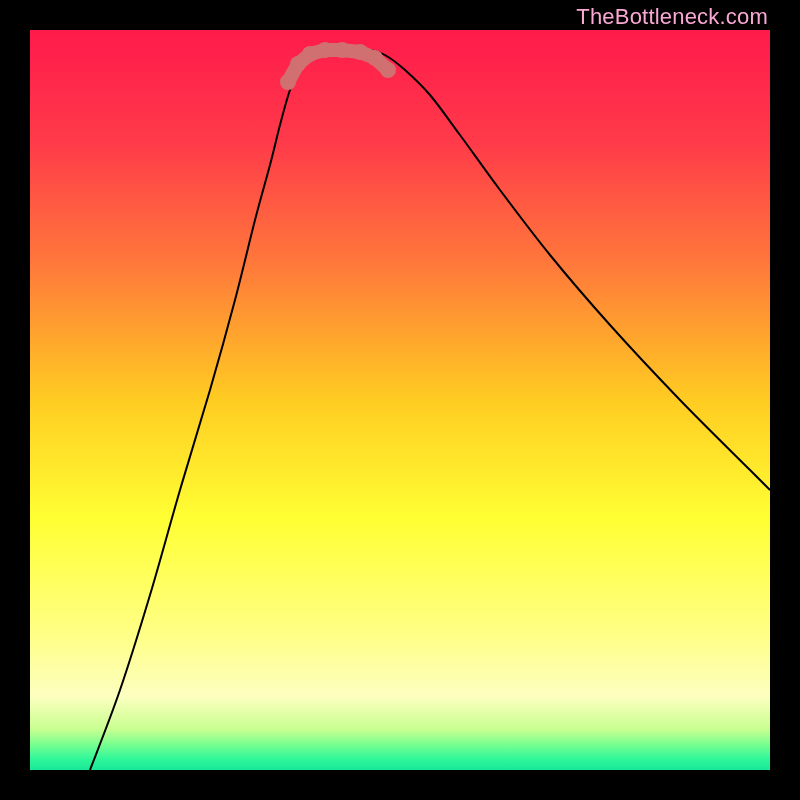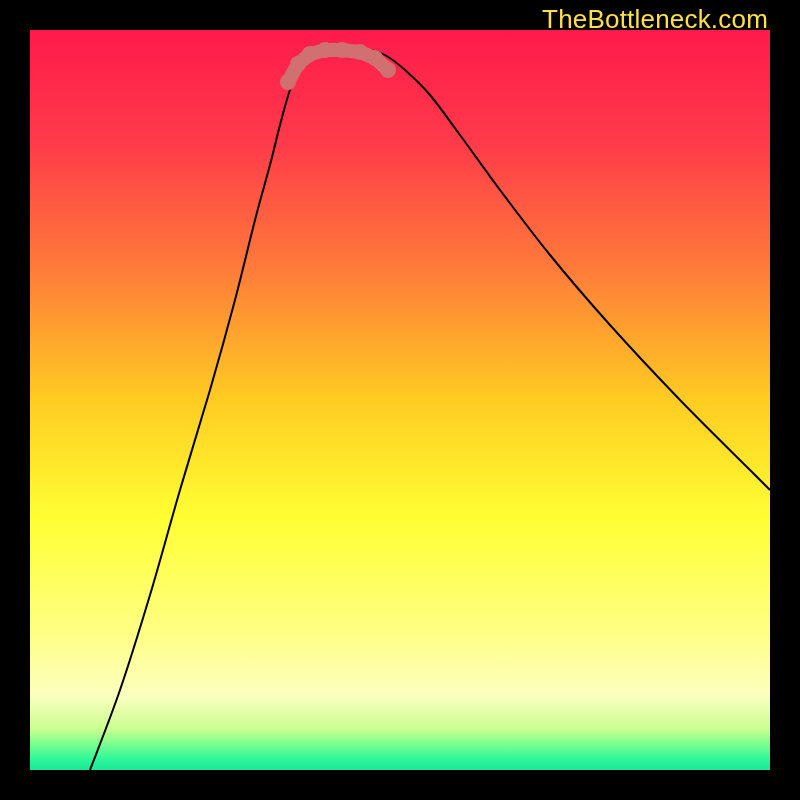--- a/index.html
+++ b/index.html
@@ -23,22 +23,22 @@
     position: absolute;
     left: 0;
     top: 0;
     width: 100%;
     height: 100%;
   }
   .watermark {
     position: absolute;
     top: 4px;
     right: 32px;
-    color: #fde047;
-    font-size: 26px;
+    color: #f9a8d4;
+    font-size: 22px;
     font-weight: 500;
     letter-spacing: 0.2px;
     user-select: none;
   }
   svg.curves {
     position: absolute;
     left: 0;
     top: 0;
     width: 100%;
     height: 100%;

